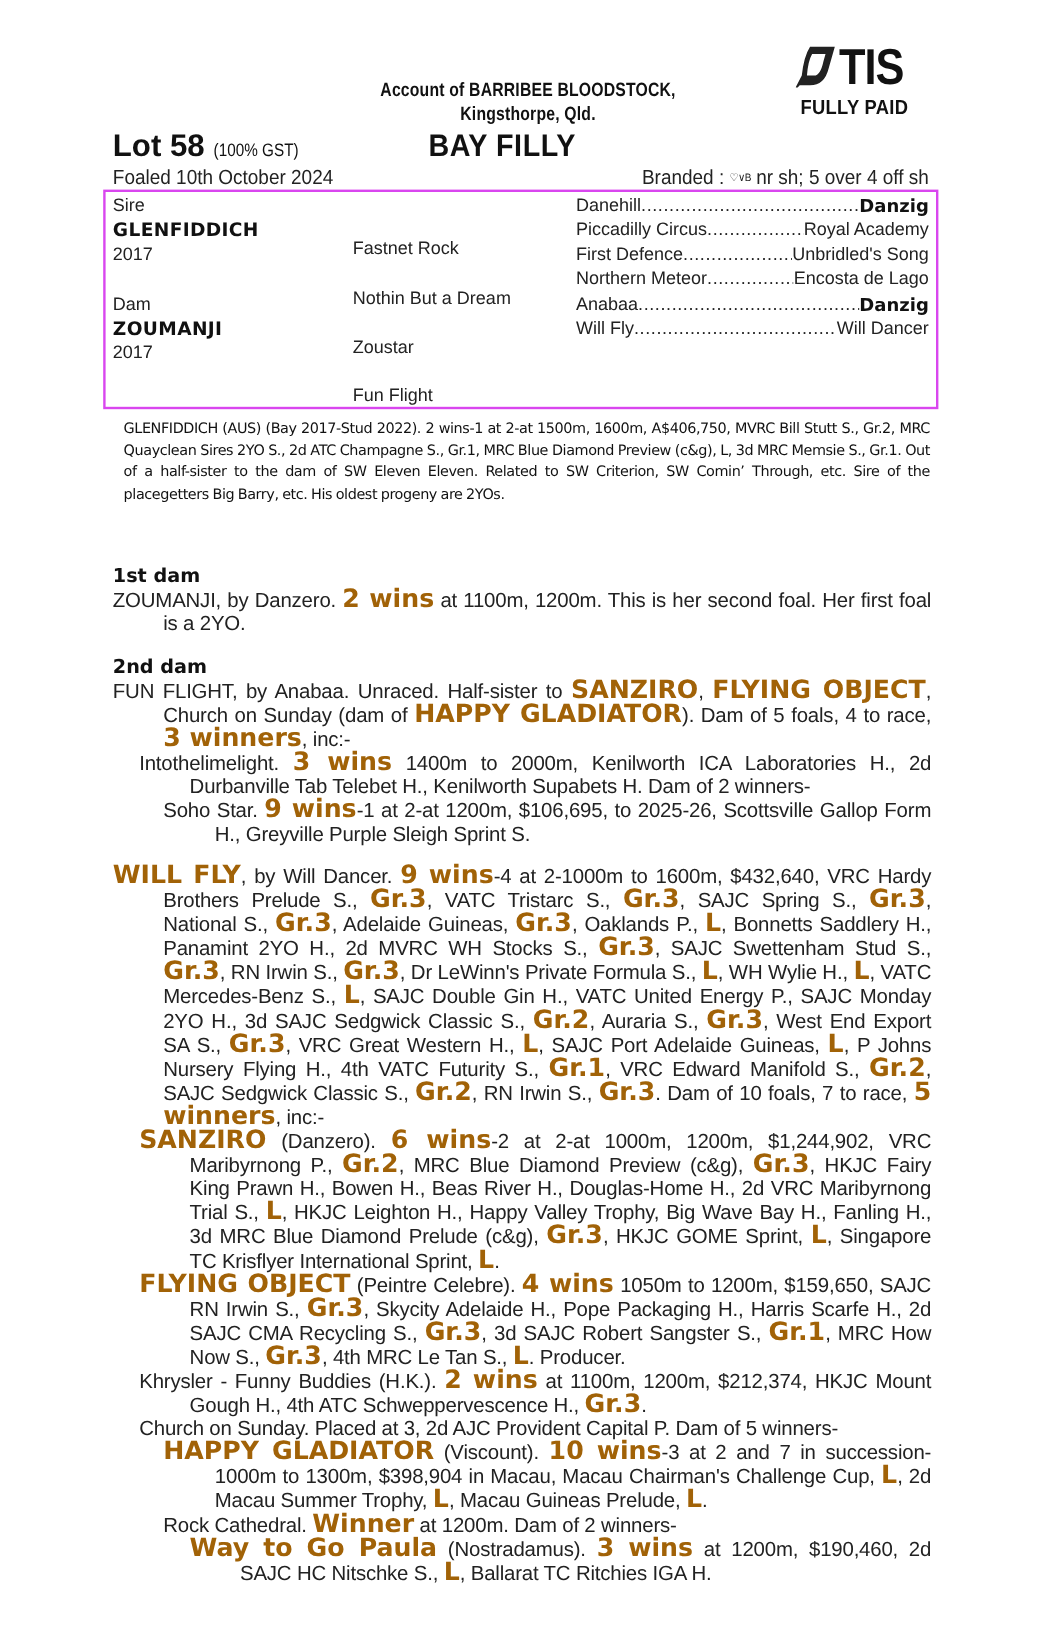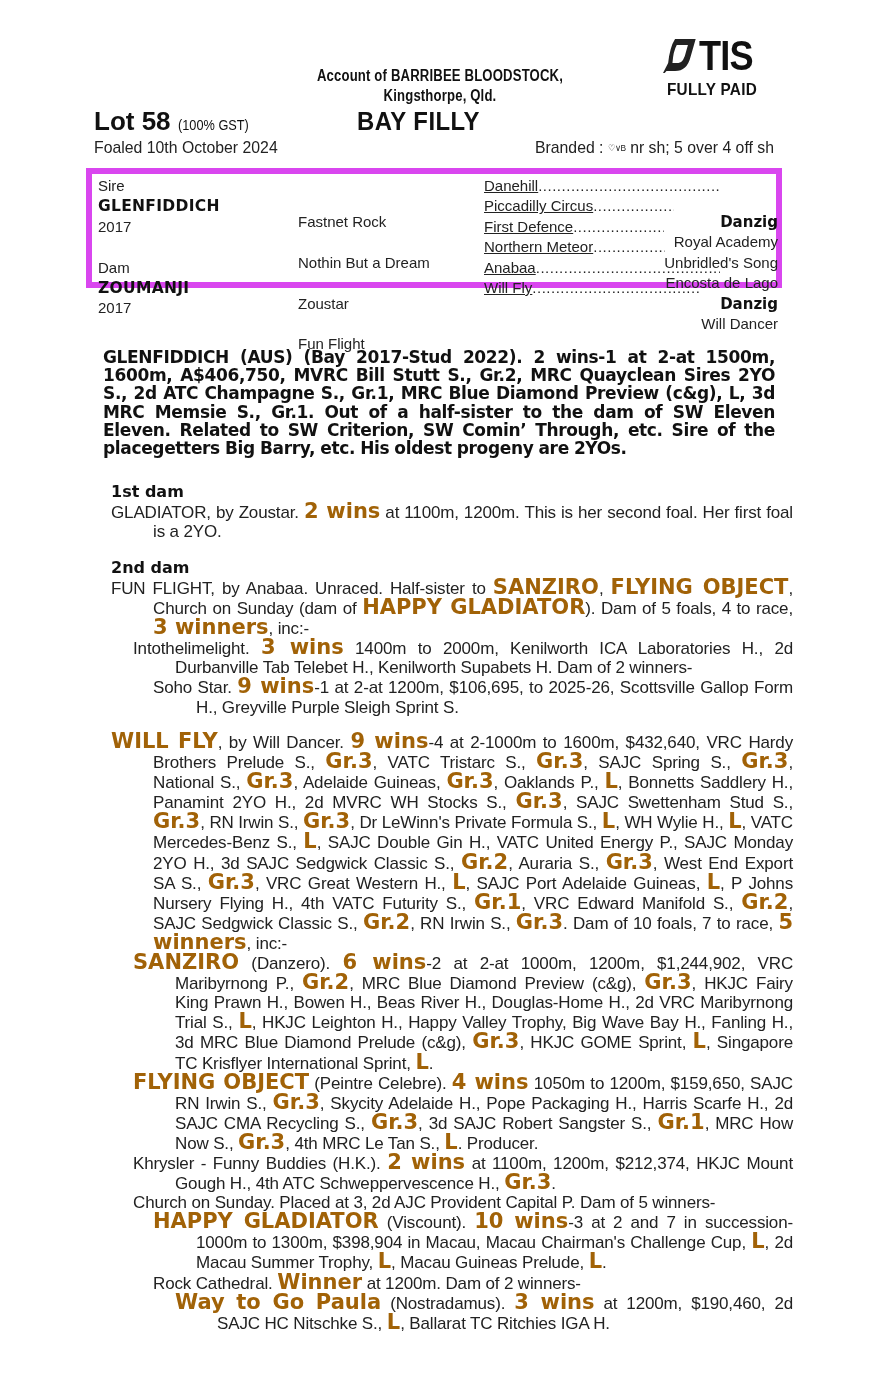--- a/index.html
+++ b/index.html
@@ -11,37 +11,37 @@
   .logo-otis { font-weight: bold; font-size: 42px; line-height: 44px; letter-spacing: -1px; transform: scaleX(0.86); transform-origin: left top; display: flex; align-items: center; }
   .logo-o { display:inline-block; width: 40px; height: 38px; position: relative; margin-right: 2px; }
   .logo-paid { font-weight: bold; font-size: 17px; line-height: 20px; letter-spacing: 0.3px; margin-top: 2px; margin-left: 4px; transform: scaleX(0.9); transform-origin: left top; }
   .lot { left: 94px; top: 106px; font-size: 26px; font-weight: bold; line-height: 30px; }
   .lot small { font-size: 15px; font-weight: normal; transform: scaleX(0.85); display:inline-block; transform-origin:left bottom; }
   .sex { left: 357px; top: 106px; font-size: 26px; font-weight: bold; line-height: 30px; letter-spacing: 0.5px; transform: scaleX(0.92); transform-origin: left top; }
   .foaled { left: 94px; top: 138px; font-size: 17px; line-height: 20px; color: #222; transform: scaleX(0.93); transform-origin: left top; }
   .branded { left: 484px; top: 138px; width: 290px; text-align: right; font-size: 17px; line-height: 20px; color: #222; transform: scaleX(0.93); transform-origin: right top; }
   .brand-mark { font-size: 9px; letter-spacing: -0.5px; vertical-align: 2px; }
 
-  .pedigree { left: 86px; top: 168px; width: 696px; height: 120px; border: 6px solid #d946ef; box-sizing: border-box; }
+  .pedigree { left: 86px; top: 158px; width: 696px; height: 183px; border: 2px solid #d946ef; box-sizing: border-box; }
   .ped-col { position: absolute; top: 2px; }
   .ped-row { height: 20.4px; line-height: 20.4px; font-size: 15px; white-space: nowrap; color: #222; }
   .ped-row.name { font-weight: bold; font-size: 17px; color: #111; letter-spacing: 0.3px; font-family: "DejaVu Sans", sans-serif; font-size: 15.5px; }
   .ped-c1 { left: 6px; width: 190px; }
   .ped-c2 { left: 206px; width: 180px; margin-top: 36px; }
   .ped-c3 { left: 392px; width: 294px; }
   .ped-line { display: flex; font-size: 15px; height: 20.4px; line-height: 20.4px; color: #222; }
-  .ped-line .l { white-space: nowrap; text-decoration: underline; }
+  .ped-line .l { white-space: nowrap; }
   .ped-line .dots { flex: 1; overflow: hidden; white-space: nowrap; letter-spacing: 0.5px; }
   .ped-line .dots::after { content: "................................................................................................"; }
-  .ped-line .r { white-space: nowrap; margin-top: 36px; }
+  .ped-line .r { white-space: nowrap; }
   .ped-line .r.b { font-weight: bold; font-family: "DejaVu Sans", sans-serif; font-size: 15px; color: #111; }
 
-  .sire-para { left: 103px; top: 348px; width: 672px; font-family: "DejaVu Sans", sans-serif; font-weight: bold; font-size: 17px; line-height: 18.2px; text-align: justify; letter-spacing: -0.35px; word-spacing: -0.5px; color: #111; }
+  .sire-para { left: 103px; top: 348px; width: 672px; font-family: "DejaVu Sans", sans-serif; font-weight: normal; font-size: 12px; line-height: 18.2px; text-align: justify; letter-spacing: -0.35px; word-spacing: -0.5px; color: #111; }
 
-  .section { position: absolute; left: 111px; width: 682px; margin-top: 12px; }
+  .section { position: absolute; left: 94px; width: 682px; }
   .sec-head { font-family: "DejaVu Sans", sans-serif; font-weight: bold; font-size: 16px; line-height: 19px; margin-bottom: 1px; }
   .entry { font-size: 17px; line-height: 19.1px; text-align: justify; color: #222; letter-spacing: -0.15px; }
   .entry b { font-family: "DejaVu Sans", sans-serif; font-weight: bold; font-size: 21px; color: #a16207; letter-spacing: 0; }
   .lvl0 { padding-left: 42px; text-indent: -42px; }
   .lvl1 { padding-left: 64px; text-indent: -42px; }
   .lvl2 { padding-left: 85px; text-indent: -43px; }
   .lvl3 { padding-left: 106px; text-indent: -42px; }
 </style>
 </head>
 <body>
@@ -126,21 +126,21 @@
         <span class="r">Will Dancer</span>
       </div>
   </div>
 </div>
 
 <div class="abs sire-para">GLENFIDDICH (AUS) (Bay 2017-Stud 2022). 2 wins-1 at 2-at 1500m, 1600m, A$406,750, MVRC Bill Stutt S., Gr.2, MRC Quayclean Sires 2YO S., 2d ATC Champagne S., Gr.1, MRC Blue Diamond Preview (c&amp;g), L, 3d MRC Memsie S., Gr.1. Out of a half-sister to the dam of SW Eleven Eleven. Related to SW Criterion, SW Comin’ Through, etc. Sire of the placegetters Big Barry, etc. His oldest progeny are 2YOs.</div>
 
 <div class="section" style="top:470px;">
   <div class="sec-head">1st dam</div>
   <div class="entries">
-      <div class="entry lvl0"><span class="sq-txt">GLADIATOR, by Zoustar. </span><b class="sq-txt">2 wins</b><span class="sq-txt"> at 1100m, 1200m. This is her second foal. Her first foal is a 2YO.</span></div>
+      <div class="entry lvl0"><span class="sq-txt">ZOUMANJI, by Danzero. </span><b class="sq-txt">2 wins</b><span class="sq-txt"> at 1100m, 1200m. This is her second foal. Her first foal is a 2YO.</span></div>
     </div>
 </div>
 
 <div class="section" style="top:546px;">
   <div class="sec-head">2nd dam</div>
   <div class="entries">
       <div class="entry lvl0"><span class="sq-txt">FUN FLIGHT, by Anabaa. Unraced. Half-sister to </span><b class="sq-txt">SANZIRO</b><span class="sq-txt">, </span><b class="sq-txt">FLYING OBJECT</b><span class="sq-txt">, Church on Sunday (dam of </span><b class="sq-txt">HAPPY GLADIATOR</b><span class="sq-txt">). Dam of 5 foals, 4 to race, </span><b class="sq-txt">3 winners</b><span class="sq-txt">, inc:-</span></div>
       <div class="entry lvl1"><span class="sq-txt">Intothelimelight. </span><b class="sq-txt">3 wins</b><span class="sq-txt"> 1400m to 2000m, Kenilworth ICA Laboratories H., 2d Durbanville Tab Telebet H., Kenilworth Supabets H. Dam of 2 winners-</span></div>
       <div class="entry lvl2"><span class="sq-txt">Soho Star. </span><b class="sq-txt">9 wins</b><span class="sq-txt">-1 at 2-at 1200m, $106,695, to 2025-26, Scottsville Gallop Form H., Greyville Purple Sleigh Sprint S.</span></div>
     </div>

